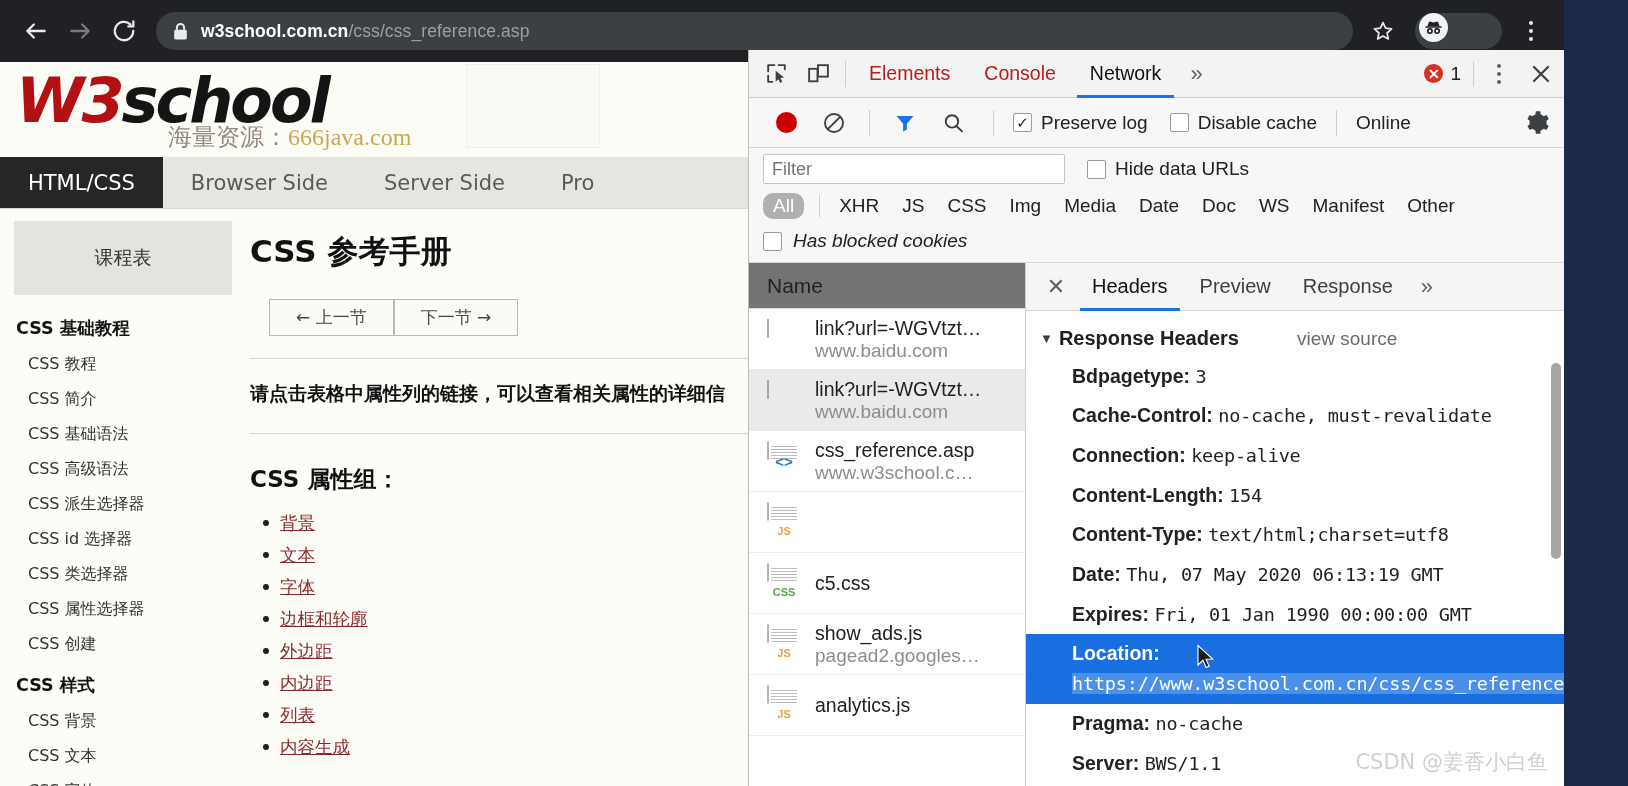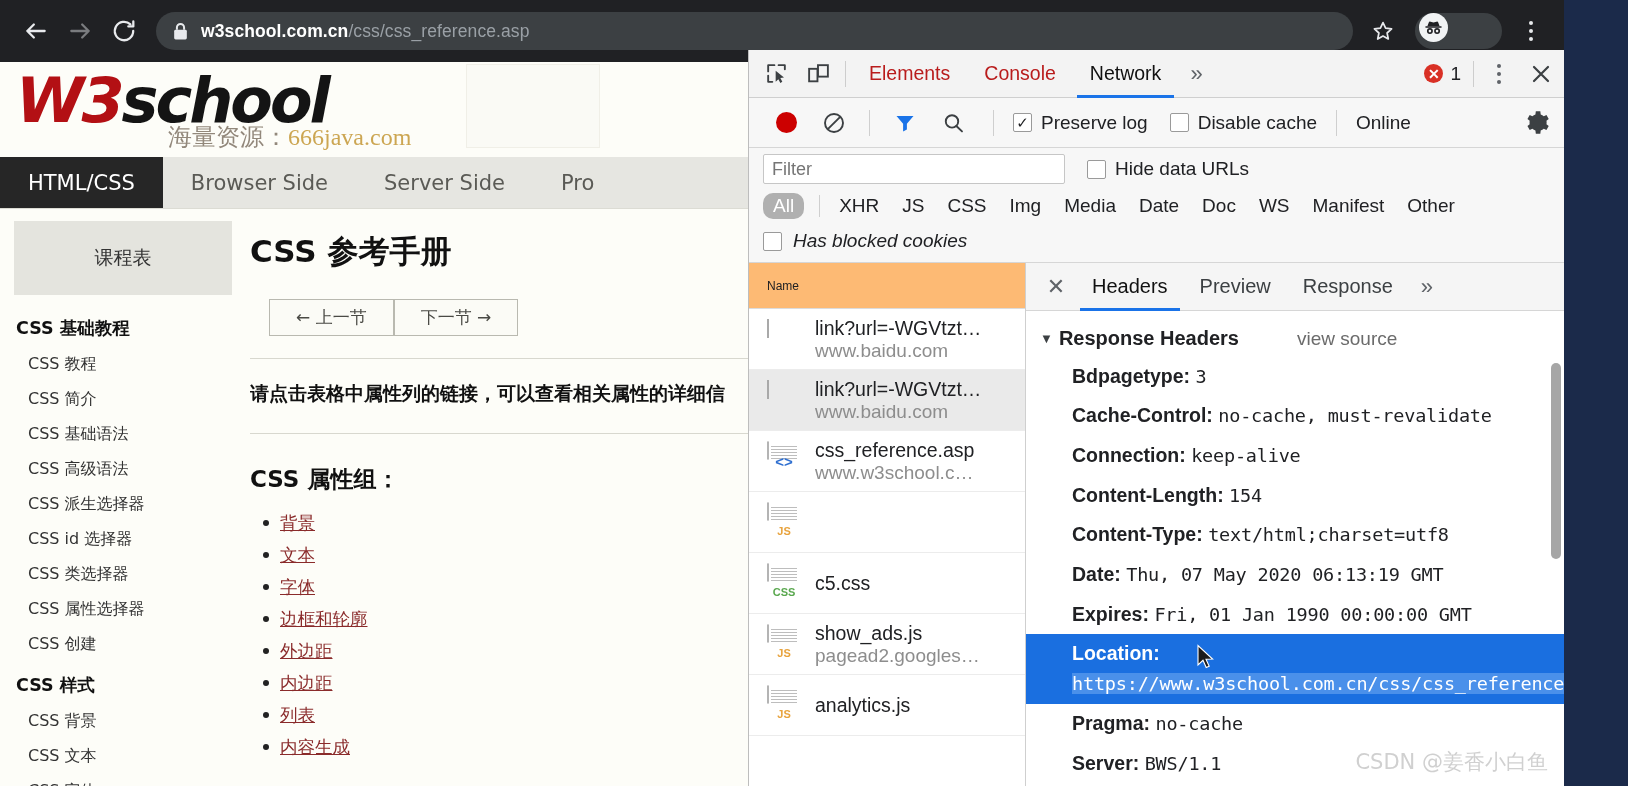--- a/index.html
+++ b/index.html
@@ -191,21 +191,21 @@
   .type-pill {
     font-size:19px; color:#202124; cursor:pointer; white-space:nowrap; padding:2px 4px;
   }
   .type-pill.active { background:#b0b0b0; color:#fff; border-radius:10px; padding:2px 10px;}
   .types-sep { width:1px;height:22px;background:#cfcfcf; }
   .blocked-row { display:flex; align-items:center; gap:11px; margin-top:11px;font-style:italic;}
 
   .dt-split { flex:1 1 auto; display:flex; min-height:0; }
   .req-list { width:277px; flex:0 0 auto; border-right:1px solid #cfcfcf; background:#fff; overflow:hidden;}
   .req-head { height:46px; display:flex; align-items:center; padding-left:18px;
-              font-size:12px; color:#202124; border-bottom:1px solid #dcdcdc; background:#fdba74;}
+              font-size:21px; color:#202124; border-bottom:1px solid #dcdcdc; background:#737373;}
   .req-row { display:flex; align-items:center; gap:14px; padding: 9px 8px 9px 18px;
              border-bottom:1px solid #ececec; cursor:pointer; height:61px;}
   .req-row.sel { background:#eaeaea; }
   .req-ico { width:34px;height:38px;flex:0 0 auto; position:relative;}
   .file-sheet {
     width:34px;height:38px;background:linear-gradient(#fdfdfd,#e8e8e8);
     border:1px solid #b4b4b4; border-radius:1px;
   }
   .file-blank { width:34px;height:38px;background:linear-gradient(#fafafa,#dcdcdc);border:1px solid #a9a9a9;}
   .ico-tag { position:absolute; left:0; right:0; bottom:4px; text-align:center;

